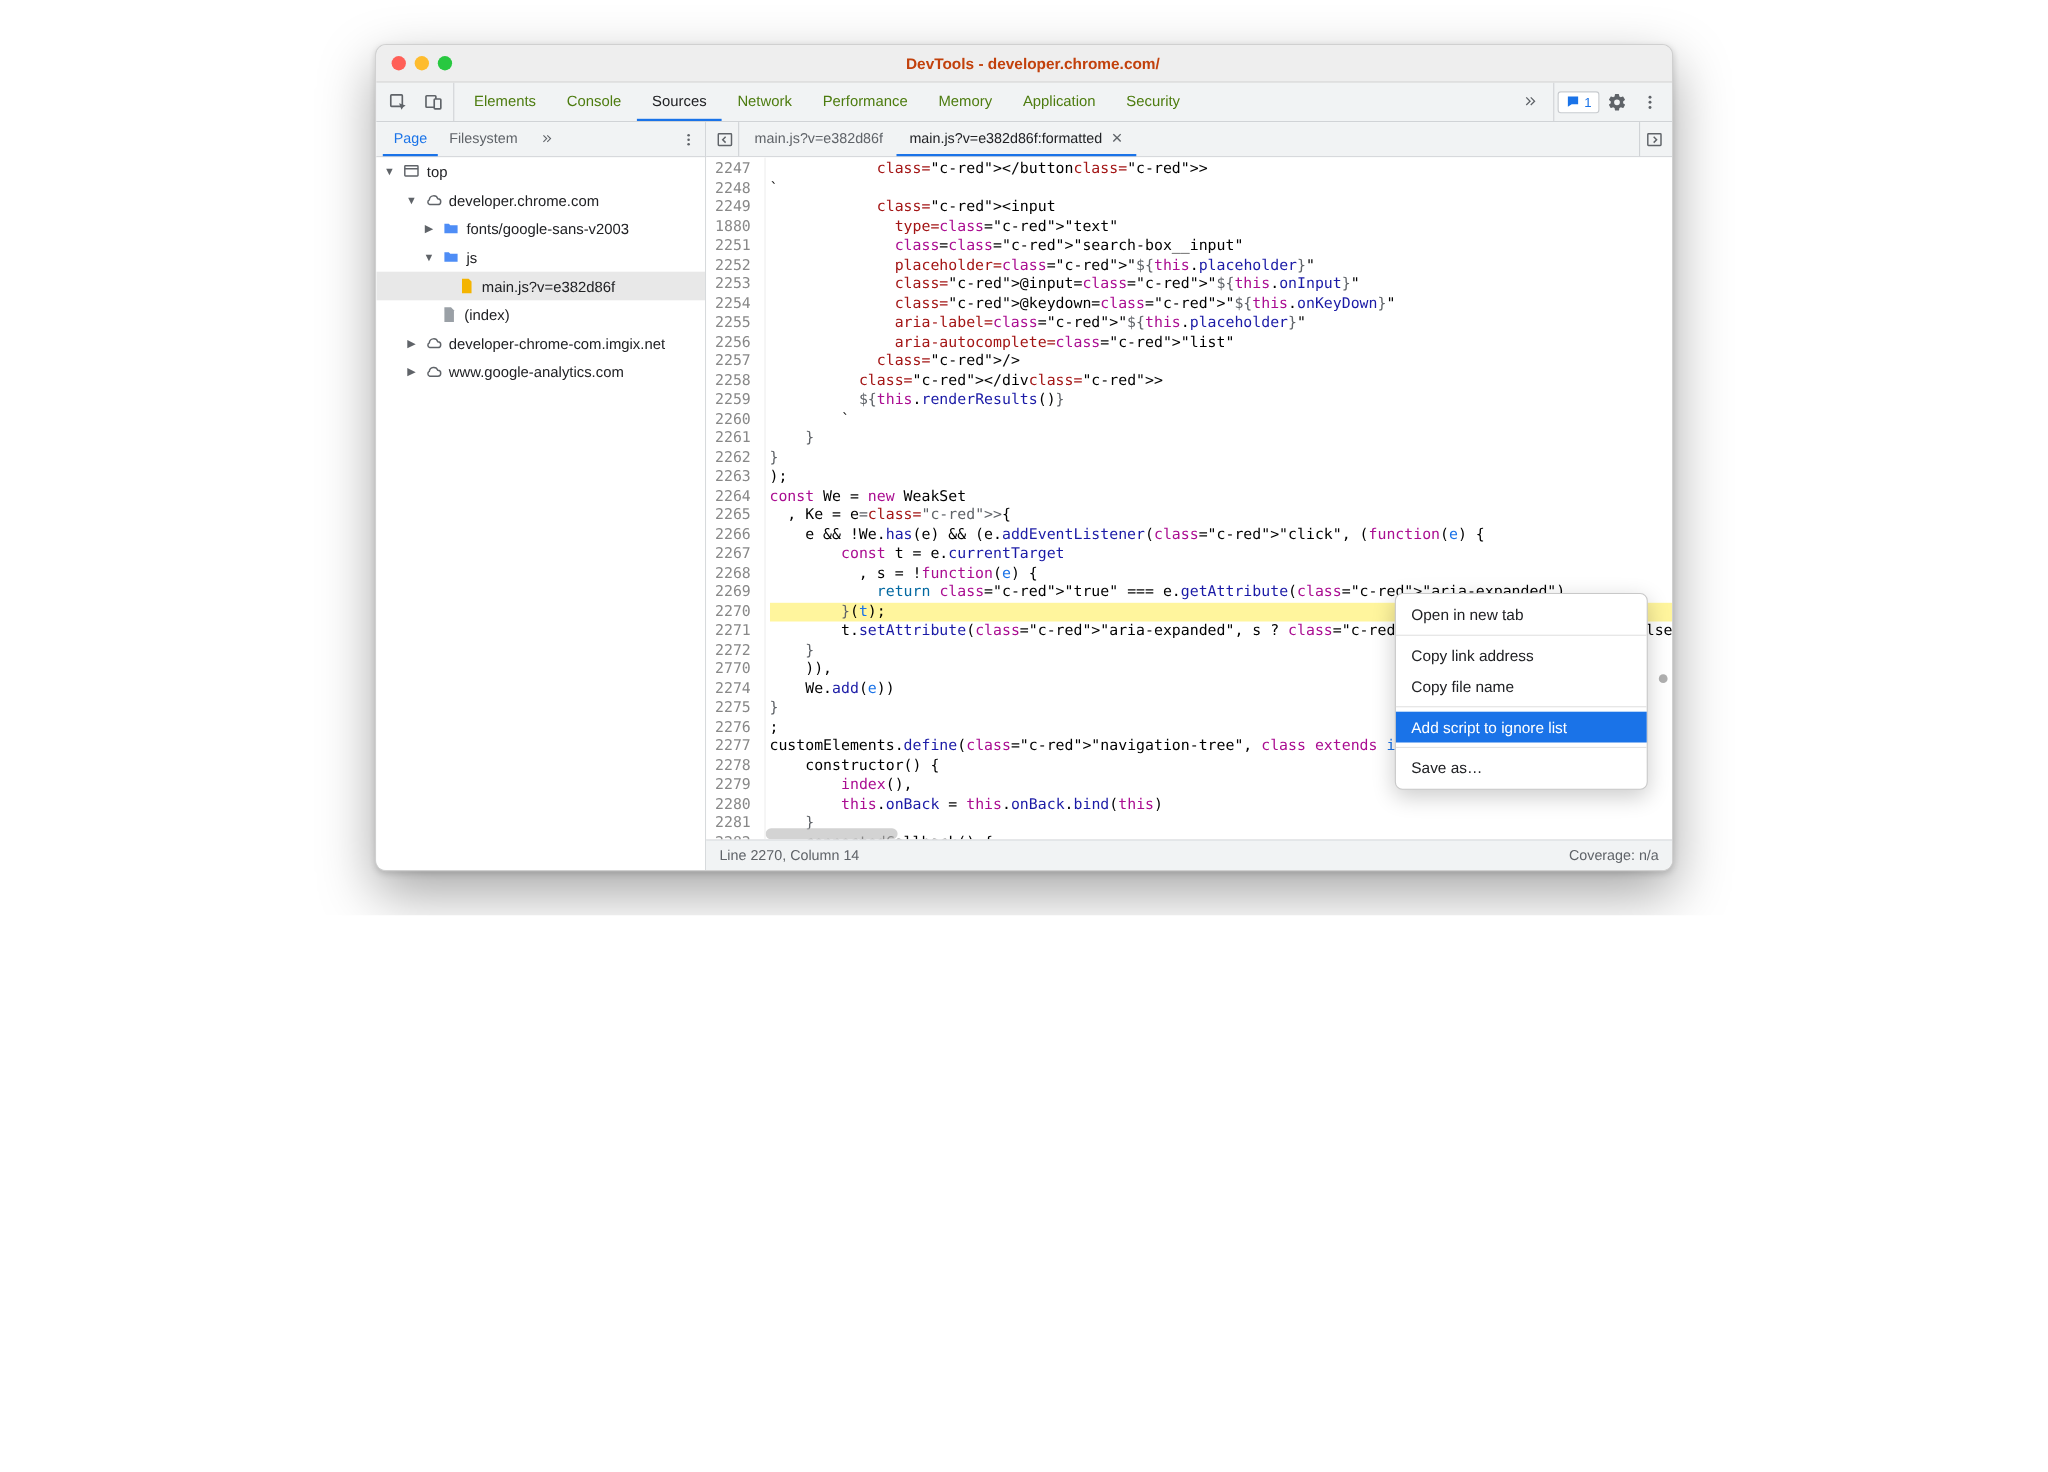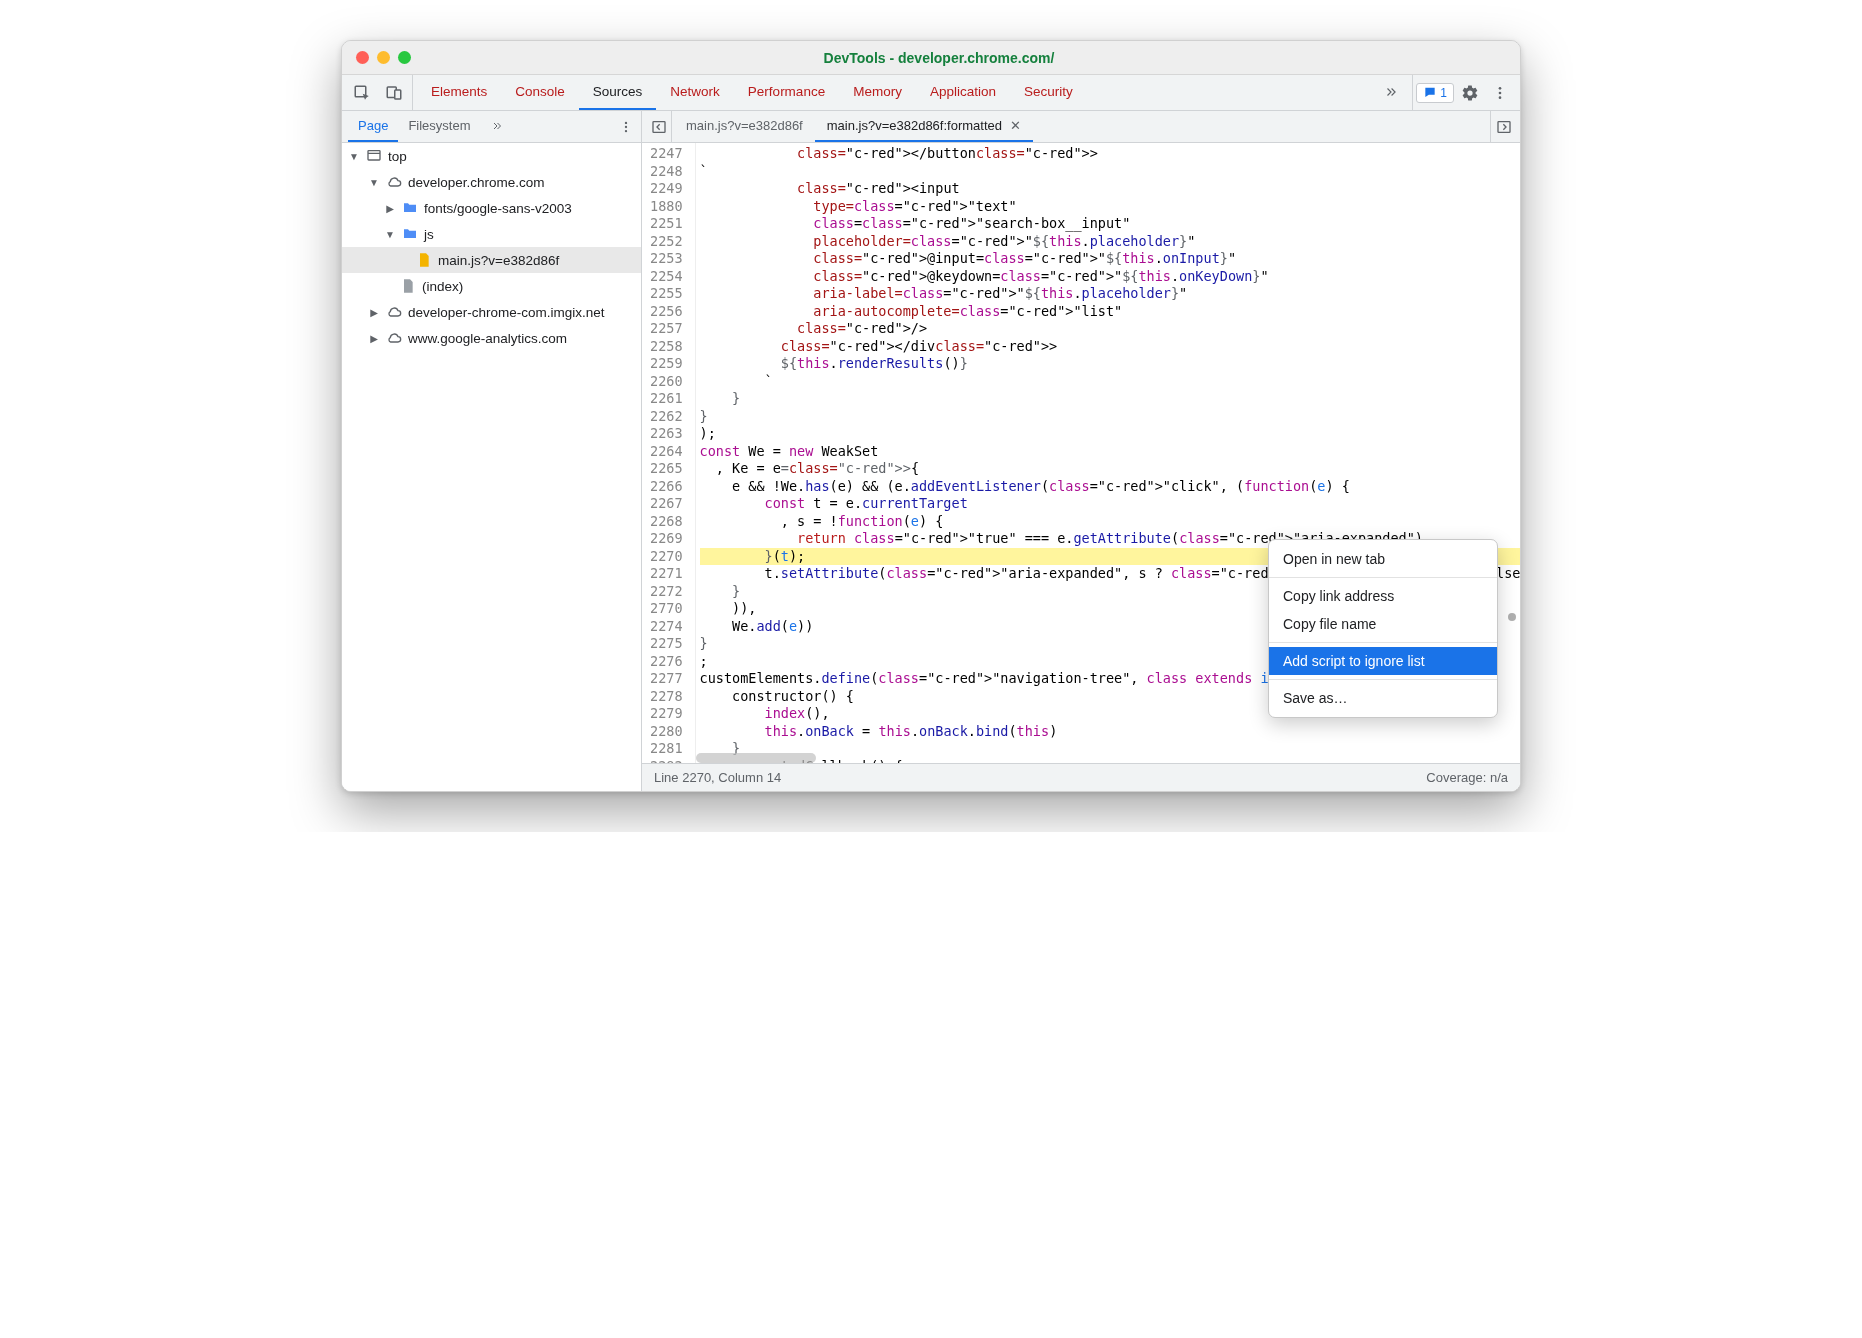--- a/index.html
+++ b/index.html
@@ -31,21 +31,21 @@
 .traffic-lights { display: flex; gap: 8px; padding-left: 14px; }
 .traffic-lights .dot { width: 13px; height: 13px; border-radius: 50%; }
 .dot.red { background: #ff5f57; }
 .dot.yellow { background: #febc2e; }
 .dot.green { background: #28c840; }
 .title-text {
   position: absolute; left:16px; right:0;
   text-align: center;
   font-size: 14px;
   font-weight: 600;
-  color: #15803d;
+  color: #c2410c;
 }
 
 .topbar {
   height: 36px;
   background: #f1f3f4;
   display: flex;
   align-items: stretch;
   border-bottom: 1px solid #d0d3d6;
   padding: 0 6px;
 }
@@ -54,21 +54,21 @@
   width: 28px; height: 28px;
   display:flex;align-items:center;justify-content:center;
   border-radius:3px;
   color:#5f6368;
 }
 .topbar-tabs { display:flex; align-items:stretch; flex:1; }
 .top-tab {
   padding: 0 14px;
   display:flex;align-items:center;
   font-size:13.5px;
-  color:#b91c1c;
+  color:#4d7c0f;
   cursor:pointer;
   border-bottom: 2px solid transparent;
 }
 .top-tab.active { color:#202124; border-bottom-color:#1a73e8; }
 .topbar-right { display:flex; align-items:center; gap:2px; padding-left:3px; border-left:1px solid #d0d3d6; }
 .badge {
   display:flex;align-items:center;gap:3px;
   background:#fff;border:1px solid #c8cbcf;border-radius:3px;
   padding:2px 6px;font-size:12px;color:#1a73e8;
 }
@@ -381,21 +381,21 @@
             <div class="line">          <span style="color:#5f6368">${</span><span style="color:#aa0d91">this</span>.<span style="color:#1a1aa6">renderResults</span>()<span style="color:#5f6368">}</span></div>
             <div class="line">        `</div>
             <div class="line">    <span style="color:#5f6368">}</span></div>
             <div class="line"><span style="color:#5f6368">}</span></div>
             <div class="line">);</div>
             <div class="line"><span style="color:#aa0d91">const</span> We = <span style="color:#aa0d91">new</span> WeakSet</div>
             <div class="line">  , Ke = e<span style="color:#5f6368">=<span <span="" class="c-red">class=</span>"c-red"&gt;&gt;</span>{</div>
             <div class="line">    e &amp;&amp; !We.<span style="color:#1a1aa6">has</span>(e) &amp;&amp; (e.<span style="color:#1a1aa6">addEventListener</span>(<span <span="" style="color:#aa0d91">class</span>="c-red"&gt;"click", (<span style="color:#aa0d91">function</span>(<span style="color:#1a73e8">e</span>) {</div>
             <div class="line">        <span style="color:#aa0d91">const</span> t = e.<span style="color:#1a1aa6">currentTarget</span></div>
             <div class="line">          , s = !<span style="color:#aa0d91">function</span>(<span style="color:#1a73e8">e</span>) {</div>
-            <div class="line">            <span style="color:#b91c1c">return</span> <span <span="" style="color:#aa0d91">class</span>="c-red"&gt;"true" === e.<span style="color:#1a1aa6">getAttribute</span>(<span <span="" style="color:#aa0d91">class</span>="c-red"&gt;"aria-expanded")</div>
+            <div class="line">            <span style="color:#0369a1">return</span> <span <span="" style="color:#aa0d91">class</span>="c-red"&gt;"true" === e.<span style="color:#1a1aa6">getAttribute</span>(<span <span="" style="color:#aa0d91">class</span>="c-red"&gt;"aria-expanded")</div>
             <div class="line hl">        <span style="color:#5f6368">}</span>(<span style="color:#1a73e8">t</span>);</div>
             <div class="line">        t.<span style="color:#1a1aa6">setAttribute</span>(<span <span="" style="color:#aa0d91">class</span>="c-red"&gt;"aria-expanded", s ? <span <span="" style="color:#aa0d91">class</span>="c-red"&gt;"true" : <span <span="" style="color:#aa0d91">class</span>="c-red"&gt;"false")</div>
             <div class="line">    <span style="color:#5f6368">}</span></div>
             <div class="line">    )),</div>
             <div class="line">    We.<span style="color:#1a1aa6">add</span>(<span style="color:#1a73e8">e</span>))</div>
             <div class="line"><span style="color:#5f6368">}</span></div>
             <div class="line">;</div>
             <div class="line">customElements.<span style="color:#1a1aa6">define</span>(<span <span="" style="color:#aa0d91">class</span>="c-red"&gt;"navigation-tree", <span style="color:#aa0d91">class</span> <span style="color:#aa0d91">extends</span> <span style="color:#1a73e8">i</span> {</div>
             <div class="line">    constructor() {</div>
             <div class="line">        <span style="color:#aa0d91">index</span>(),</div>

